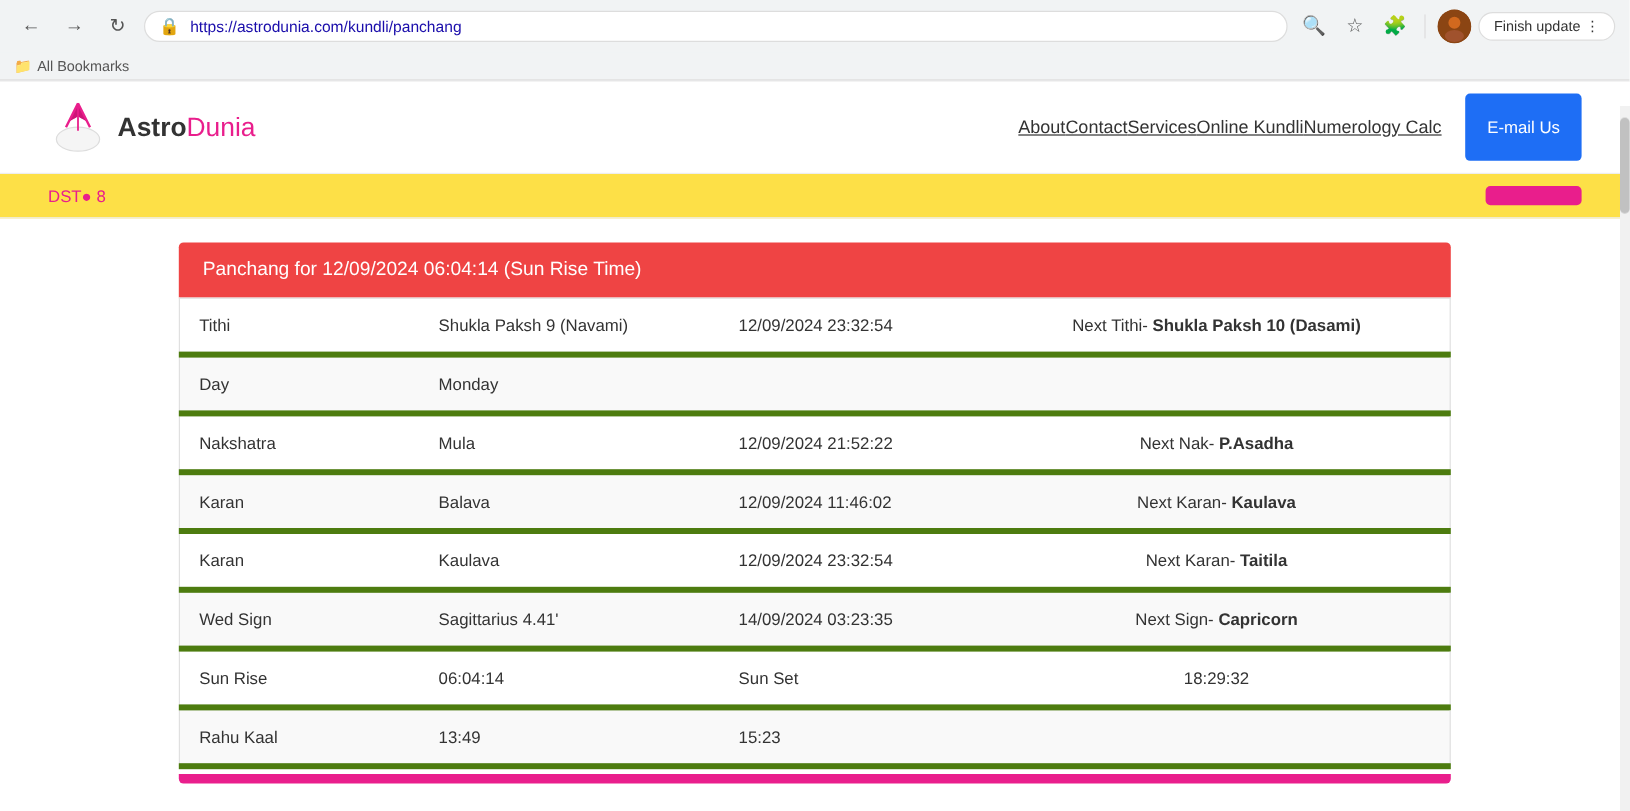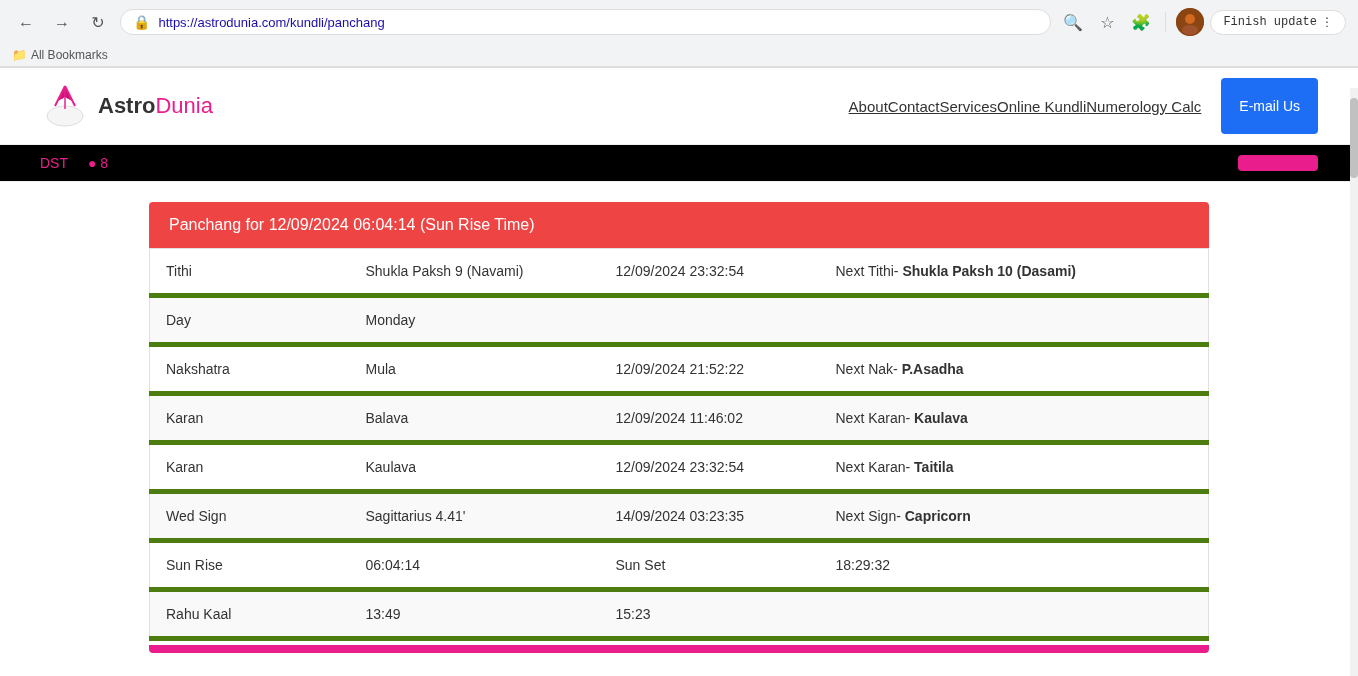--- a/index.html
+++ b/index.html
@@ -63,21 +63,21 @@
       overflow: hidden;
     }
     .finish-update-btn {
       background: #fff;
       border: 1px solid #ddd;
       border-radius: 20px;
       padding: 4px 12px;
       font-size: 12px;
       cursor: pointer;
       color: #333;
-      display: flex; align-items: center; gap: 4px; font-family: Liberation Mono, monospace;
+      display: flex; align-items: center; gap: 4px;
     }
     .separator { width: 1px; height: 20px; background: #ddd; margin: 0 4px; }
     .bookmarks-bar {
       display: flex;
       align-items: center;
       padding: 4px 12px;
       gap: 8px;
       background: #f1f3f4;
       border-bottom: 1px solid #e0e0e0;
       font-size: 12px;
@@ -125,25 +125,24 @@
       border: none;
       border-radius: 4px;
       padding: 20px 18px;
       font-size: 14px;
       cursor: pointer;
       margin-left: 20px;
     }
 
     
     .banner-area {
-      background: #000000;
+      background: #fde047;
       padding: 10px 40px;
       display: flex;
       align-items: center;
-      gap: 20px;
       border-bottom: 1px solid #eee;
     }
     .banner-text { color: #e91e8c; font-size: 14px; }
     .red-button-placeholder {
       background: #e91e8c;
       color: #fff;
       border: none;
       border-radius: 4px;
       padding: 8px 40px;
       font-size: 14px;
@@ -188,20 +187,21 @@
       font-weight: normal;
     }
     .panchang-table td:nth-child(2) {
       width: 250px;
     }
     .panchang-table td:nth-child(3) {
       width: 220px;
     }
     .panchang-table td:nth-child(4) {
       width: auto;
+      text-align: center;
     }
     .bottom-red-bar {
       background: #e91e8c;
       height: 8px;
       margin-top: 4px;
       border-radius: 0 0 4px 4px;
     }
 
     
     .scroll-track {

